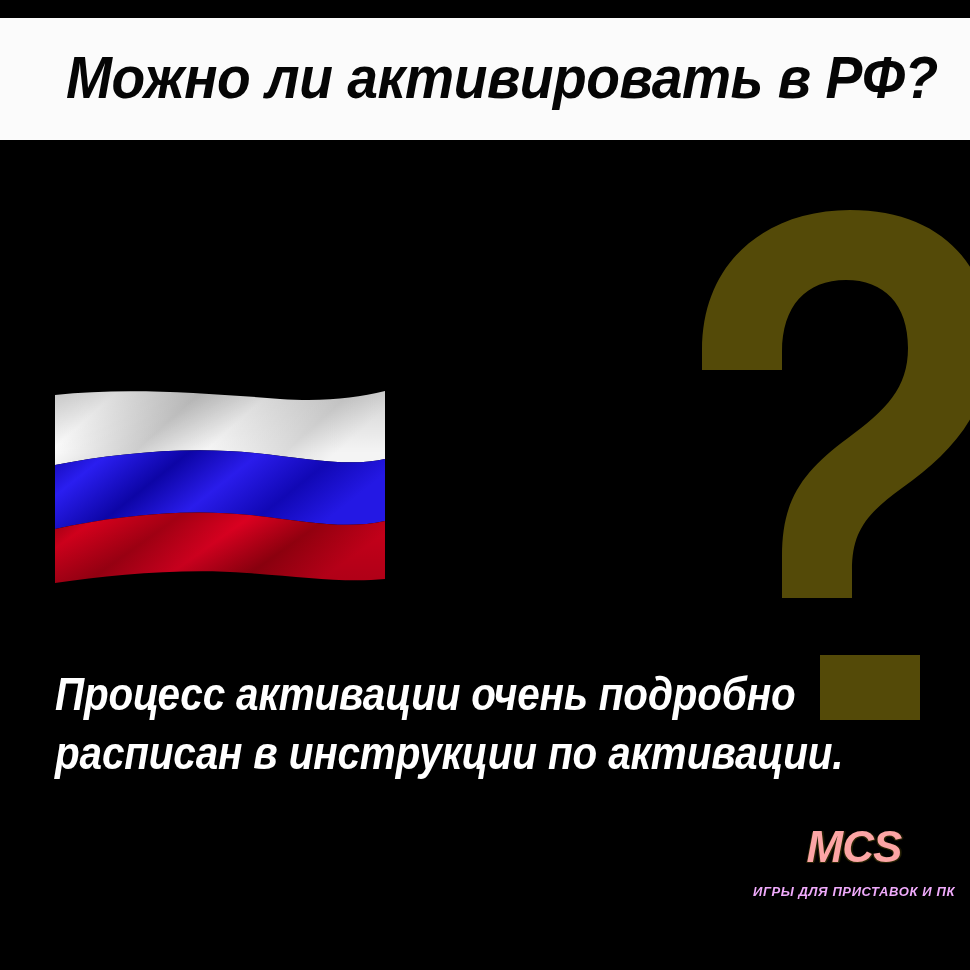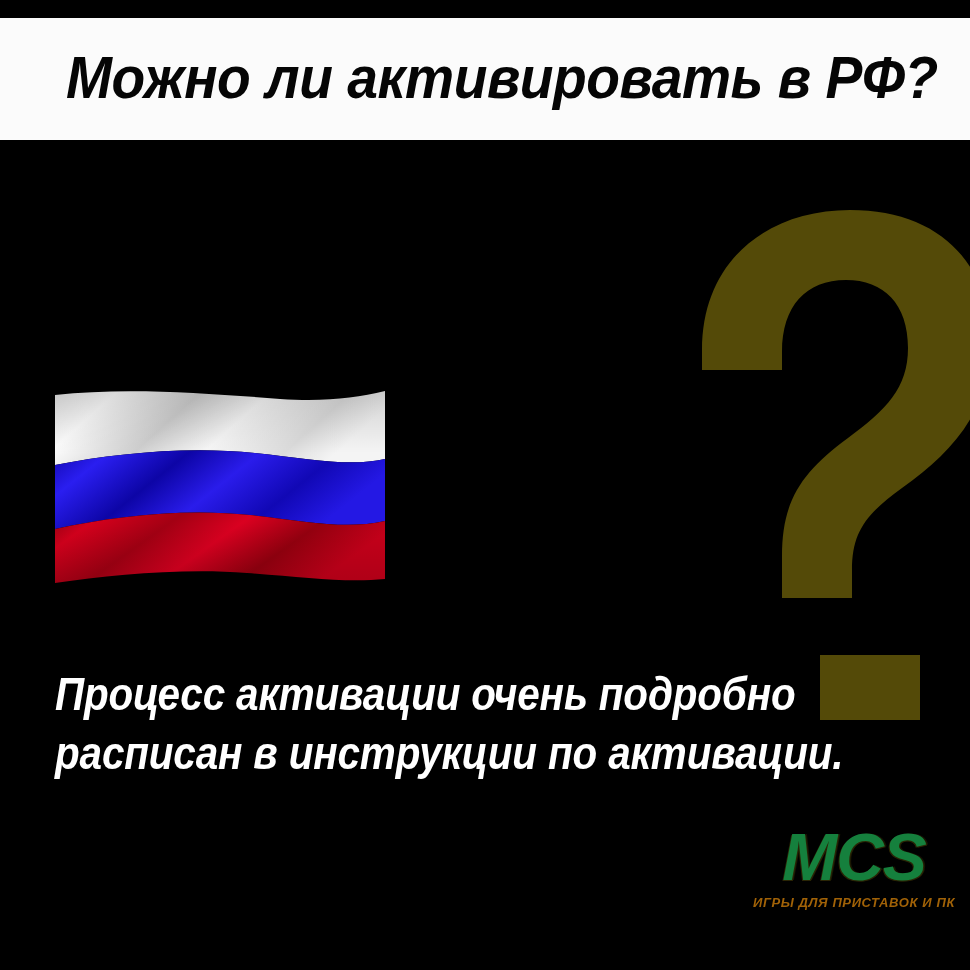--- a/index.html
+++ b/index.html
@@ -107,36 +107,36 @@
   
   .logo {
     position: absolute;
     left: 748px;
     top: 826px;
     width: 212px;
     text-align: center;
   }
   .logo-mark {
     display: block;
-    color: #15803d;
-    font-family: "Liberation Sans Narrow", "Liberation Sans", sans-serif;
-    font-size: 66px;
+    color: #fca5a5;
+    font-family: "Liberation Sans Narrow", "Liberation Sans", sans-serif;
+    font-size: 44px;
     font-weight: 700;
     font-style: italic;
     letter-spacing: -1px;
     line-height: 0.95;
     text-shadow:
       1px 1px 0 #2a2505,
       -1px 1px 0 #2a2505,
       2px 0 0 rgba(40,36,5,0.55);
   }
   .logo-tagline {
     display: block;
-    margin-top: 6px;
-    color: #a16207;
+    margin-top: 16px;
+    color: #f0abfc;
     font-family: "Liberation Sans Narrow", "Liberation Sans", sans-serif;
     font-size: 13px;
     font-weight: 700;
     font-style: italic;
     letter-spacing: 0.6px;
     white-space: nowrap;
   }
 </style>
 </head>
 <body>

